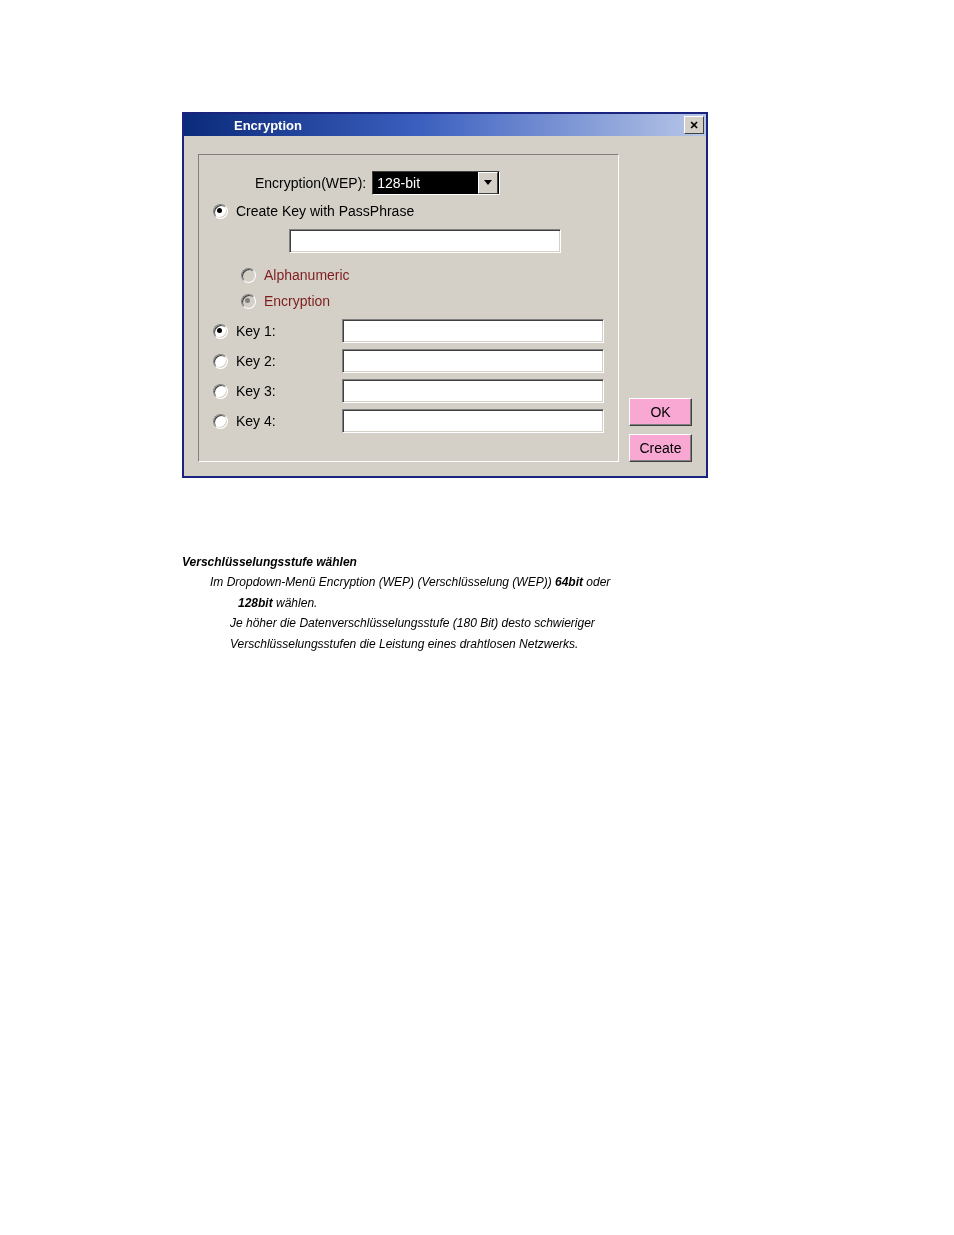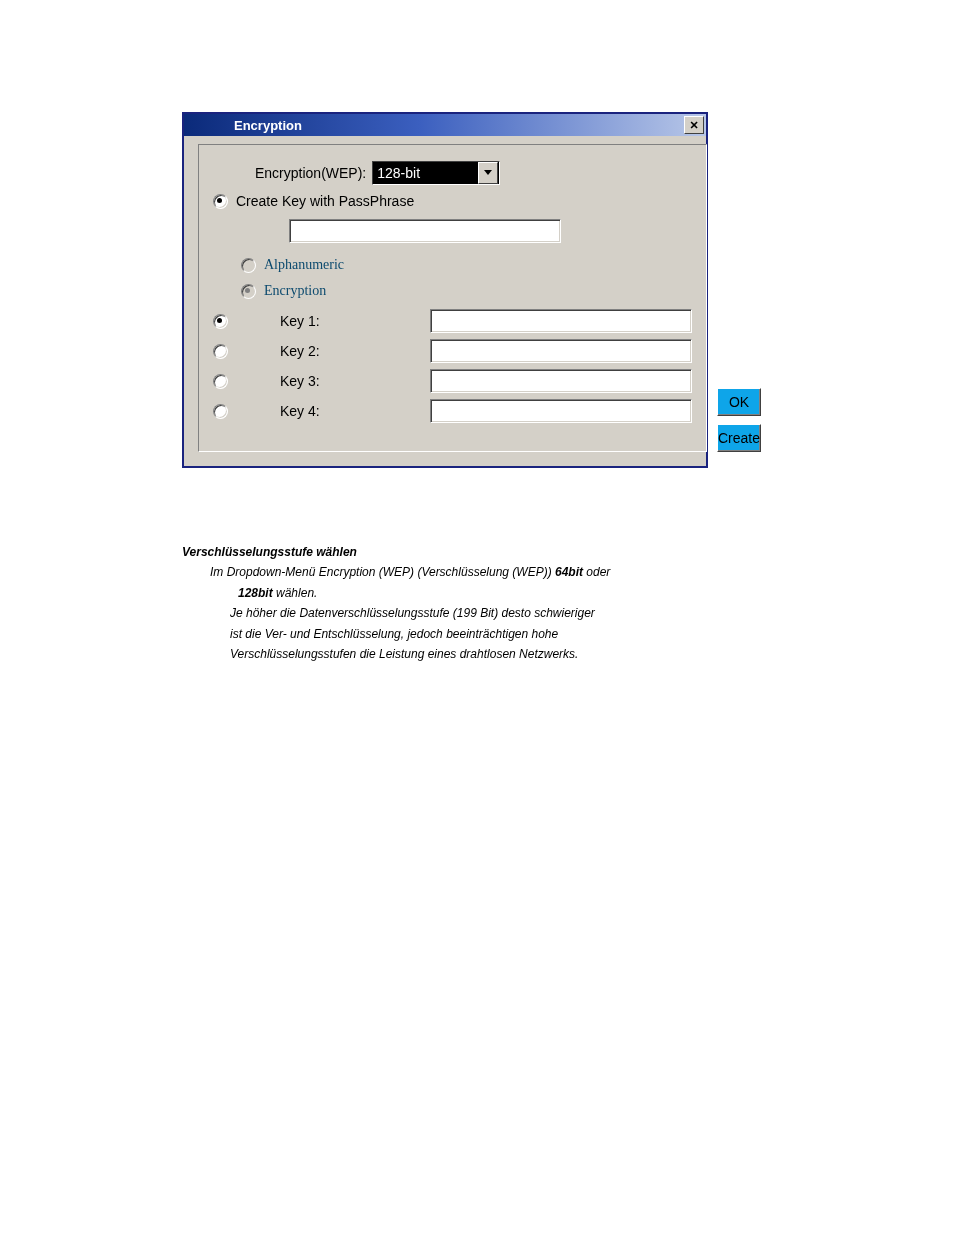--- a/index.html
+++ b/index.html
@@ -2,44 +2,44 @@
 <html><head>
 <meta charset="utf-8">
 <style>
   html,body{margin:0;padding:0;background:#fff;font-family:Arial,Helvetica,sans-serif;font-size:16px;color:#000;}
   .page{width:954px;margin:0 auto;box-sizing:border-box;padding:112px 182px 0 182px;}
   
   .dialog{width:522px;border:2px solid #1a237e;background:#d4d0c8;}
   .titlebar{height:22px;background:linear-gradient(to right,#0b2a7a,#3b5fbf 45%,#b8c7e8);display:flex;align-items:center;justify-content:space-between;padding:0 2px 0 6px;}
   .titlebar-text{color:#fff;font-family:"Tahoma",Arial,sans-serif;font-size:13px;font-weight:bold;margin-left:44px;}
   .closebox{width:18px;height:16px;background:#d4d0c8;border:1px solid;border-color:#fff #404040 #404040 #fff;display:flex;align-items:center;justify-content:center;font-family:Arial;font-size:11px;font-weight:bold;color:#000;line-height:1;}
-  .client{display:flex;padding:8px 14px 14px 14px;border-radius:16px;}
+  .client{display:flex;padding:18px 14px 14px 14px;border-radius:16px;}
   .panel{flex:1;border:1px solid;border-color:#808080 #fff #fff #808080;padding:16px 14px 12px 14px;font-family:"MS Sans Serif",Tahoma,Arial,sans-serif;font-size:14px;color:#000;}
   .row{display:flex;align-items:center;margin-bottom:8px;}
   .row .lbl{white-space:nowrap;}
   .enc-row{margin-left:42px;}
   .enc-lbl{margin-right:6px;}
   .combo{position:relative;width:128px;height:24px;background:#000000;border:1px solid;border-color:#404040 #fff #fff #404040;display:flex;align-items:center;box-sizing:border-box;}
   .combo-text{color:#fff;font-size:14px;padding-left:4px;flex:1;line-height:22px;}
   .combo-btn{width:18px;height:20px;background:#d4d0c8;margin:1px;border:1px solid;border-color:#fff #404040 #404040 #fff;display:flex;align-items:center;justify-content:center;}
   .combo-btn svg{display:block;}
   .radio{width:13px;height:13px;border-radius:50%;background:#fff;border:1px solid;border-color:#808080 #fff #fff #808080;box-shadow:inset 1px 1px 0 #404040,inset -1px -1px 0 #d4d0c8;position:relative;margin-right:8px;flex:none;}
   .radio.selected::after{content:"";position:absolute;left:3px;top:3px;width:5px;height:5px;border-radius:50%;background:#000;}
   .radio.disabled{background:#d4d0c8;}
   .radio.disabled.selected::after{background:#808080;}
-  .disabled-text{color:#0c4a6e;font-family:Liberation Serif, serif;}
+  .disabled-text{color:#7f1d1d;}
   .text-input{height:24px;background:#fff;border:1px solid;border-color:#808080 #fff #fff #808080;box-shadow:inset 1px 1px 0 #404040,inset -1px -1px 0 #d4d0c8;box-sizing:border-box;}
   .pass-input{width:272px;margin-left:76px;margin-top:2px;margin-bottom:14px;}
   .sub-opts{margin-left:28px;}
   .sub-opts .row{margin-bottom:10px;}
-  .key-row{margin-bottom:6px;gap:44px;}
+  .key-row{margin-bottom:6px;}
   .key-row .lbl{width:58px;}
   .key-input{width:262px;margin-left:48px;}
   .btn-col{width:94px;padding-left:10px;display:flex;flex-direction:column;justify-content:flex-end;}
-  .btn{height:26px;background:#0ea5e9;border:1px solid;border-color:#fff #404040 #404040 #fff;box-shadow:inset -1px -1px 0 #808080;font-family:"MS Sans Serif",Tahoma,Arial,sans-serif;font-size:14px;color:#000;display:flex;align-items:center;justify-content:center;margin-bottom:8px;}
+  .btn{height:26px;background:#f9a8d4;border:1px solid;border-color:#fff #404040 #404040 #fff;box-shadow:inset -1px -1px 0 #808080;font-family:"MS Sans Serif",Tahoma,Arial,sans-serif;font-size:14px;color:#000;display:flex;align-items:center;justify-content:center;margin-bottom:8px;}
   
   .doc{margin-top:74px;line-height:1.7;font-size:12px;font-style:italic;}
   .doc-h{font-weight:bold;}
   .doc-p1{margin-left:28px;}
   .doc-p1b{margin-left:56px;}
   .doc-p2{margin-left:48px;}
 </style>
 </head>
 <body>
 
@@ -110,17 +110,16 @@
   </div>
 
   <div class="doc">
     <div class="doc-h">Verschlüsselungsstufe wählen</div>
     <div class="doc-p1">
       <span>Im Dropdown-Menü Encryption (WEP) (Verschlüsselung (WEP)) </span><b>64bit</b><span> oder</span>
     </div>
     <div class="doc-p1b">
       <b>128bit</b><span> wählen.</span>
     </div>
-    <div class="doc-p2">Je höher die Datenverschlüsselungsstufe (199 Bit) desto schwieriger</div>
-    <div class="doc-p2">ist die Ver- und Entschlüsselung, jedoch beeinträchtigen hohe</div>
+    <div class="doc-p2">Je höher die Datenverschlüsselungsstufe (180 Bit) desto schwieriger</div>
     <div class="doc-p2">Verschlüsselungsstufen die Leistung eines drahtlosen Netzwerks.</div>
   </div>
 </div>
 
 </body></html>

